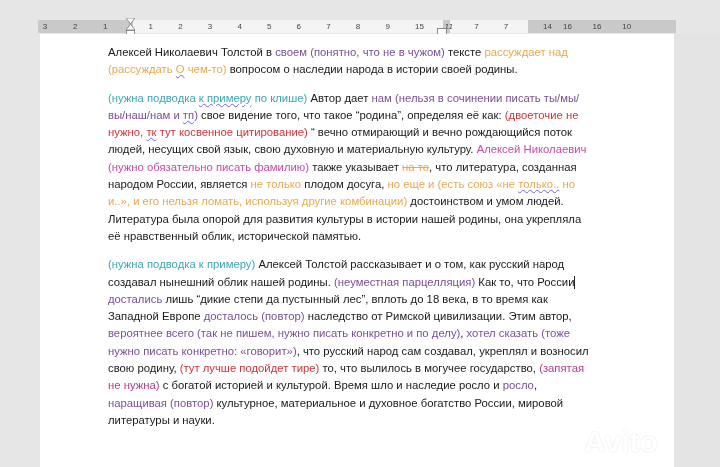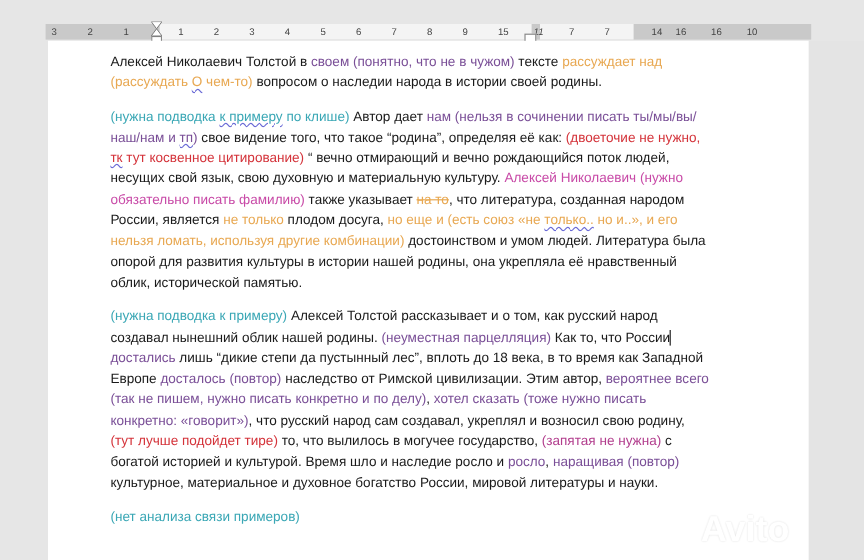--- a/index.html
+++ b/index.html
@@ -30,21 +30,21 @@
   .right-marker { position:absolute; left:399px; top:8px; width:8px; height:8px; border:1px solid #888; background:#fff; }
   .page {
     position:absolute; left:40px; top:34px; width:634px; height:440px;
     background:#ffffff;
   }
   .gray-edge { position:absolute; left:674px; top:34px; width:46px; height:433px; background:#e4e4e4; }
   .content {
     position:absolute; left:92px; top:44px; width:500px;
     font-size:11.3px; line-height:17.3px; color:#1a1a1a;
   }
-  .content p { margin:0 0 11px 0; }
+  .content p { margin:0 0 11px 16px; }
   .c-teal { color:#3aa7b5; }
   .c-purple { color:#7a4f97; }
   .c-orange { color:#e8a852; }
   .c-red { color:#d4333a; }
   .c-pink { color:#c84aa7; }
   .c-magenta { color:#b23d8d; }
   .strike { text-decoration:line-through; }
   .squig { text-decoration:underline wavy #6b6bd6; text-decoration-thickness:1px; }
   .cursor { display:inline-block; width:1px; height:13px; background:#222; vertical-align:middle; margin:0 -1px; }
   .watermark {
@@ -90,21 +90,20 @@
   <div class="right-marker"></div>
 </div>
 
 <div class="page"></div>
 <div class="gray-edge"></div>
 
 <div class="content" id="doc-content">
     <p><span class="">Алексей Николаевич Толстой в </span><span class="c-purple">своем (понятно, что не в чужом)</span><span class=""> тексте </span><span class="c-orange">рассуждает над (рассуждать </span><span class="c-orange squig">О</span><span class="c-orange"> чем-то)</span><span class=""> вопросом о наследии народа в истории своей родины.</span></p>
     <p><span class="c-teal"> (нужна подводка </span><span class="c-teal squig">к примеру</span><span class="c-teal"> по клише)</span><span class=""> Автор дает </span><span class="c-purple">нам (нельзя в сочинении писать ты/мы/вы/наш/нам и </span><span class="c-purple squig">тп</span><span class="c-purple">)</span><span class=""> свое видение того, что такое “родина”, определяя её как: </span><span class="c-red">(двоеточие не нужно, </span><span class="c-red squig">тк</span><span class="c-red"> тут косвенное цитирование)</span><span class=""> “ вечно отмирающий и вечно рождающийся поток людей, несущих свой язык, свою духовную и материальную культуру. </span><span class="c-pink">Алексей Николаевич (нужно обязательно писать фамилию)</span><span class=""> также указывает </span><span class="c-orange strike">на то</span><span class="">, что литература, созданная народом России, является </span><span class="c-orange">не только</span><span class=""> плодом досуга, </span><span class="c-orange">но еще и (есть союз «не </span><span class="c-orange squig">только..</span><span class="c-orange"> но и..», и его нельзя ломать, используя другие комбинации)</span><span class="">  достоинством и умом людей.  Литература была опорой для развития культуры в истории нашей родины, она укрепляла её нравственный облик, исторической памятью.</span></p>
     <p><span class="c-teal"> (нужна подводка к примеру)</span><span class=""> Алексей Толстой рассказывает и о том, как русский народ создавал нынешний облик нашей родины. </span><span class="c-purple">(неуместная парцелляция)</span><span class=""> Как то, что России</span><span class="cursor"></span><span class="c-purple"> достались</span><span class=""> лишь “дикие степи да пустынный лес”, вплоть до 18 века, в то время как Западной Европе </span><span class="c-purple">досталось (повтор)</span><span class=""> наследство от Римской цивилизации. Этим автор, </span><span class="c-purple">вероятнее всего (так не пишем, нужно писать конкретно и по делу)</span><span class="">, </span><span class="c-purple">хотел сказать (тоже нужно писать конкретно: «говорит»)</span><span class="">, что русский народ сам создавал, укреплял и возносил свою родину, </span><span class="c-red">(тут лучше подойдет тире)</span><span class=""> то, что вылилось в могучее государство, </span><span class="c-magenta">(запятая не нужна)</span><span class=""> с богатой историей и культурой. Время шло и наследие росло и </span><span class="c-purple">росло</span><span class="">, </span><span class="c-purple">наращивая (повтор)</span><span class=""> культурное, материальное и духовное богатство России, мировой литературы и науки.</span></p>
-    <p><span class="c-teal">(нет анализа связи примеров)</span></p>
   </div>
 
 <div class="watermark">
   <svg class="wm-dots" viewBox="0 0 28 24">
     <circle cx="8" cy="7" r="5" fill="none" stroke="#fff" stroke-width="2"></circle>
     <circle cx="20" cy="7" r="4" fill="none" stroke="#fff" stroke-width="2"></circle>
     <circle cx="8" cy="18" r="4" fill="none" stroke="#fff" stroke-width="2"></circle>
     <circle cx="19" cy="18" r="5" fill="none" stroke="#fff" stroke-width="2"></circle>
   </svg>
   <span>Avito</span>

